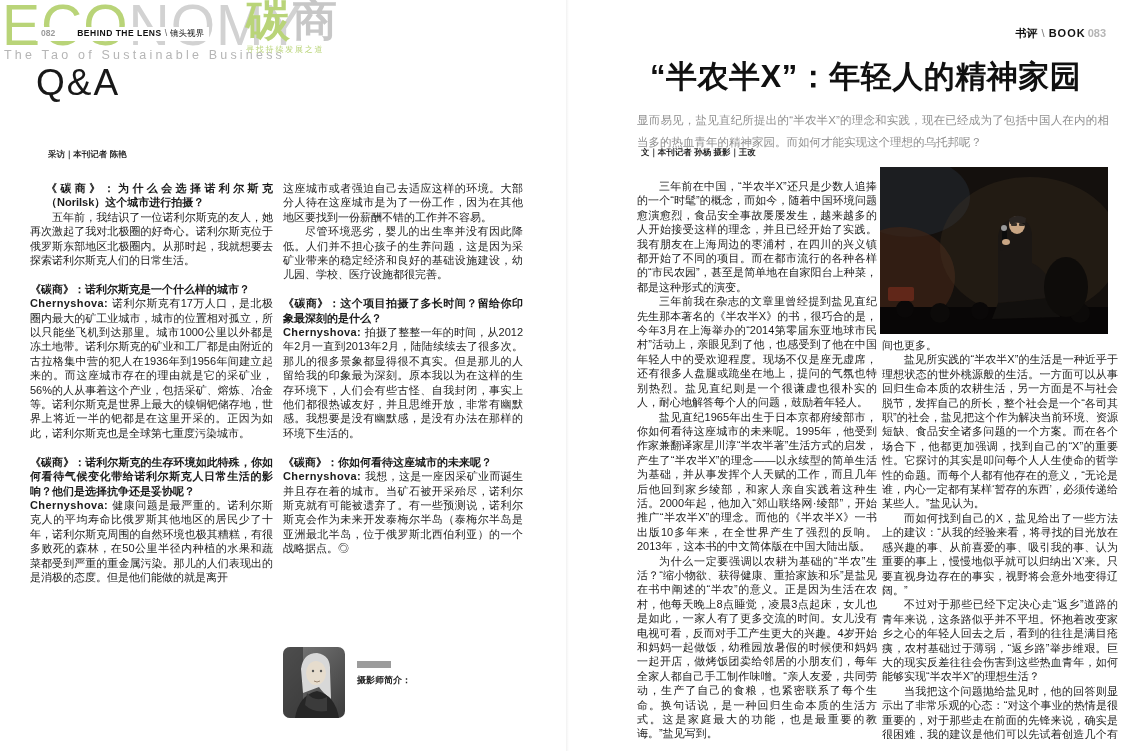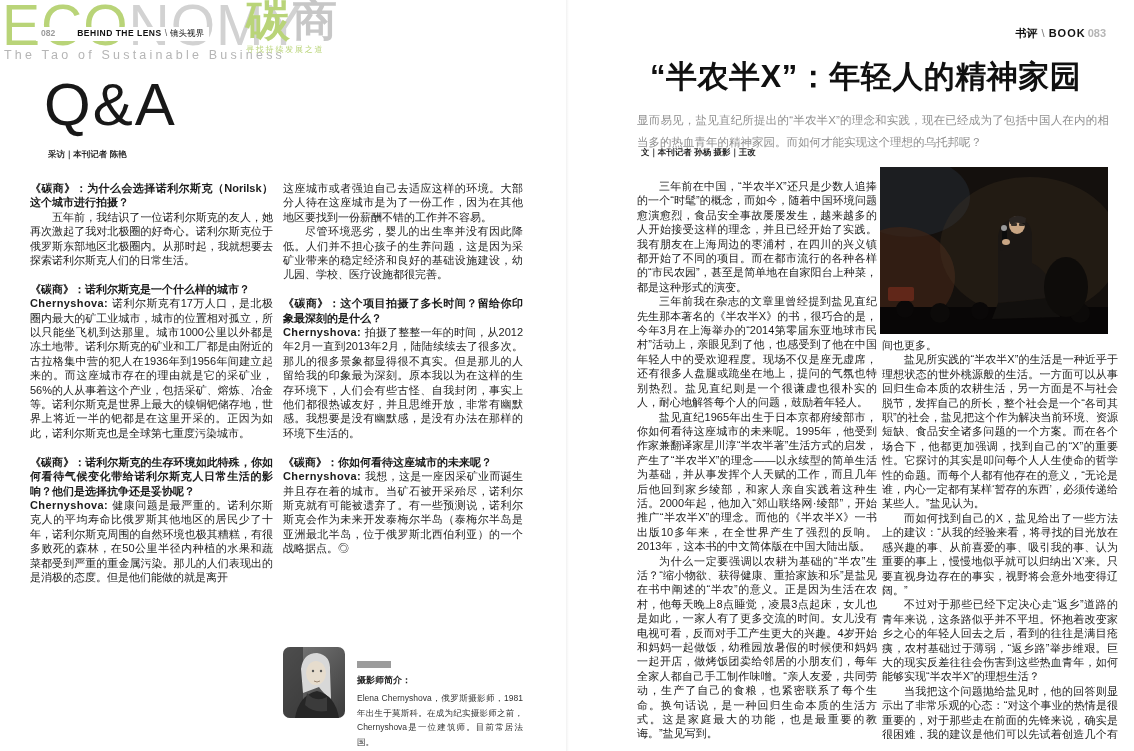--- a/index.html
+++ b/index.html
@@ -21,34 +21,34 @@
         font-size:8.5px;white-space:nowrap;color:#111;}
   .overlay-section .pagenum{color:#9a9a9a;font-weight:bold;margin-right:22px;}
   .overlay-section .sec-en{font-weight:bold;letter-spacing:0.5px;}
   .overlay-section .slash{color:#555;margin:0 3px;}
   .brand-cn{position:absolute;left:246px;top:-2px;line-height:1;}
   .brand-cn .c1{font-size:44px;font-weight:bold;color:#b9d478;letter-spacing:3px;}
   .brand-cn .c2{font-size:44px;font-weight:bold;color:#c7c7c7;}
   .brand-sub{font-size:8px;color:#b9d478;letter-spacing:1.8px;margin-top:4px;}
 
   
-  .qa-title{position:absolute;left:36px;top:62px;margin:8px;font-size:60px;font-weight:400;
+  .qa-title{position:absolute;left:36px;top:62px;margin:0;font-size:37px;font-weight:400;
         letter-spacing:2px;color:#181818;}
   .byline-left{position:absolute;left:48px;top:149px;font-size:8.5px;font-weight:bold;color:#2a2a2a;}
 
   
   .col{position:absolute;font-size:11px;line-height:14.4px;color:#1c1c1c;
        text-align:justify;overflow:hidden;}
   .col-l1{left:30px;top:181px;width:243px;height:558px;}
   .col-l2{left:283px;top:181px;width:240px;height:455px;}
   .col-r1{left:637px;top:179px;width:240px;height:560px;}
   .col-r2{left:882px;top:338px;width:236px;height:401px;}
   .blk{margin:0;}
   .blk.q{font-weight:bold;margin-top:14.4px;}
-  .blk.q:first-child{margin-top:0;}
+  .blk.q:first-child{margin-top:0;margin-left:16px;}
   .blk.p{text-indent:2em;}
   .blk.a b{font-weight:bold;letter-spacing:0.4px;}
 
   
   .bio{position:absolute;left:283px;top:647px;width:242px;display:flex;}
   .bio-photo{width:62px;height:71px;border-radius:7px;overflow:hidden;flex:0 0 auto;}
   .bio-photo svg{display:block;}
   .bio-right{margin-left:12px;padding-top:14px;}
   .bio-bar{width:34px;height:7px;background:#9c9c9c;margin-bottom:6px;}
   .bio-label{font-size:9px;font-weight:bold;color:#222;margin-bottom:4px;}
@@ -123,21 +123,20 @@
           <circle cx="30" cy="24" r="1.2" fill="#555"></circle>
           <circle cx="38" cy="24" r="1.2" fill="#555"></circle>
           <path d="M31 34 Q34 36 37 34" stroke="#9b8672" stroke-width="1" fill="none"></path>
           <path d="M12 71 Q16 48 34 44 Q52 48 56 71 Z" fill="#262626"></path>
           <path d="M24 46 Q32 56 44 50 L44 64 Q30 66 22 58 Z" fill="#3b3b3b"></path>
         </svg>
       </div>
       <div class="bio-right">
         <div class="bio-bar"></div>
         <div class="bio-label">摄影师简介：</div>
-        <div class="bio-body">Elena Chernyshova，俄罗斯摄影师，1981年出生于莫斯科。在成为纪实摄影师之前，Chernyshova是一位建筑师。目前常居法国。</div>
       </div>
     </div>
   </section>
 
   <div class="fold"></div>
 
   <section class="page-right">
 
     <div class="corner">
       <span class="cn">书评</span><span class="slash">\</span><span class="en">BOOK</span><span class="num">083</span>

